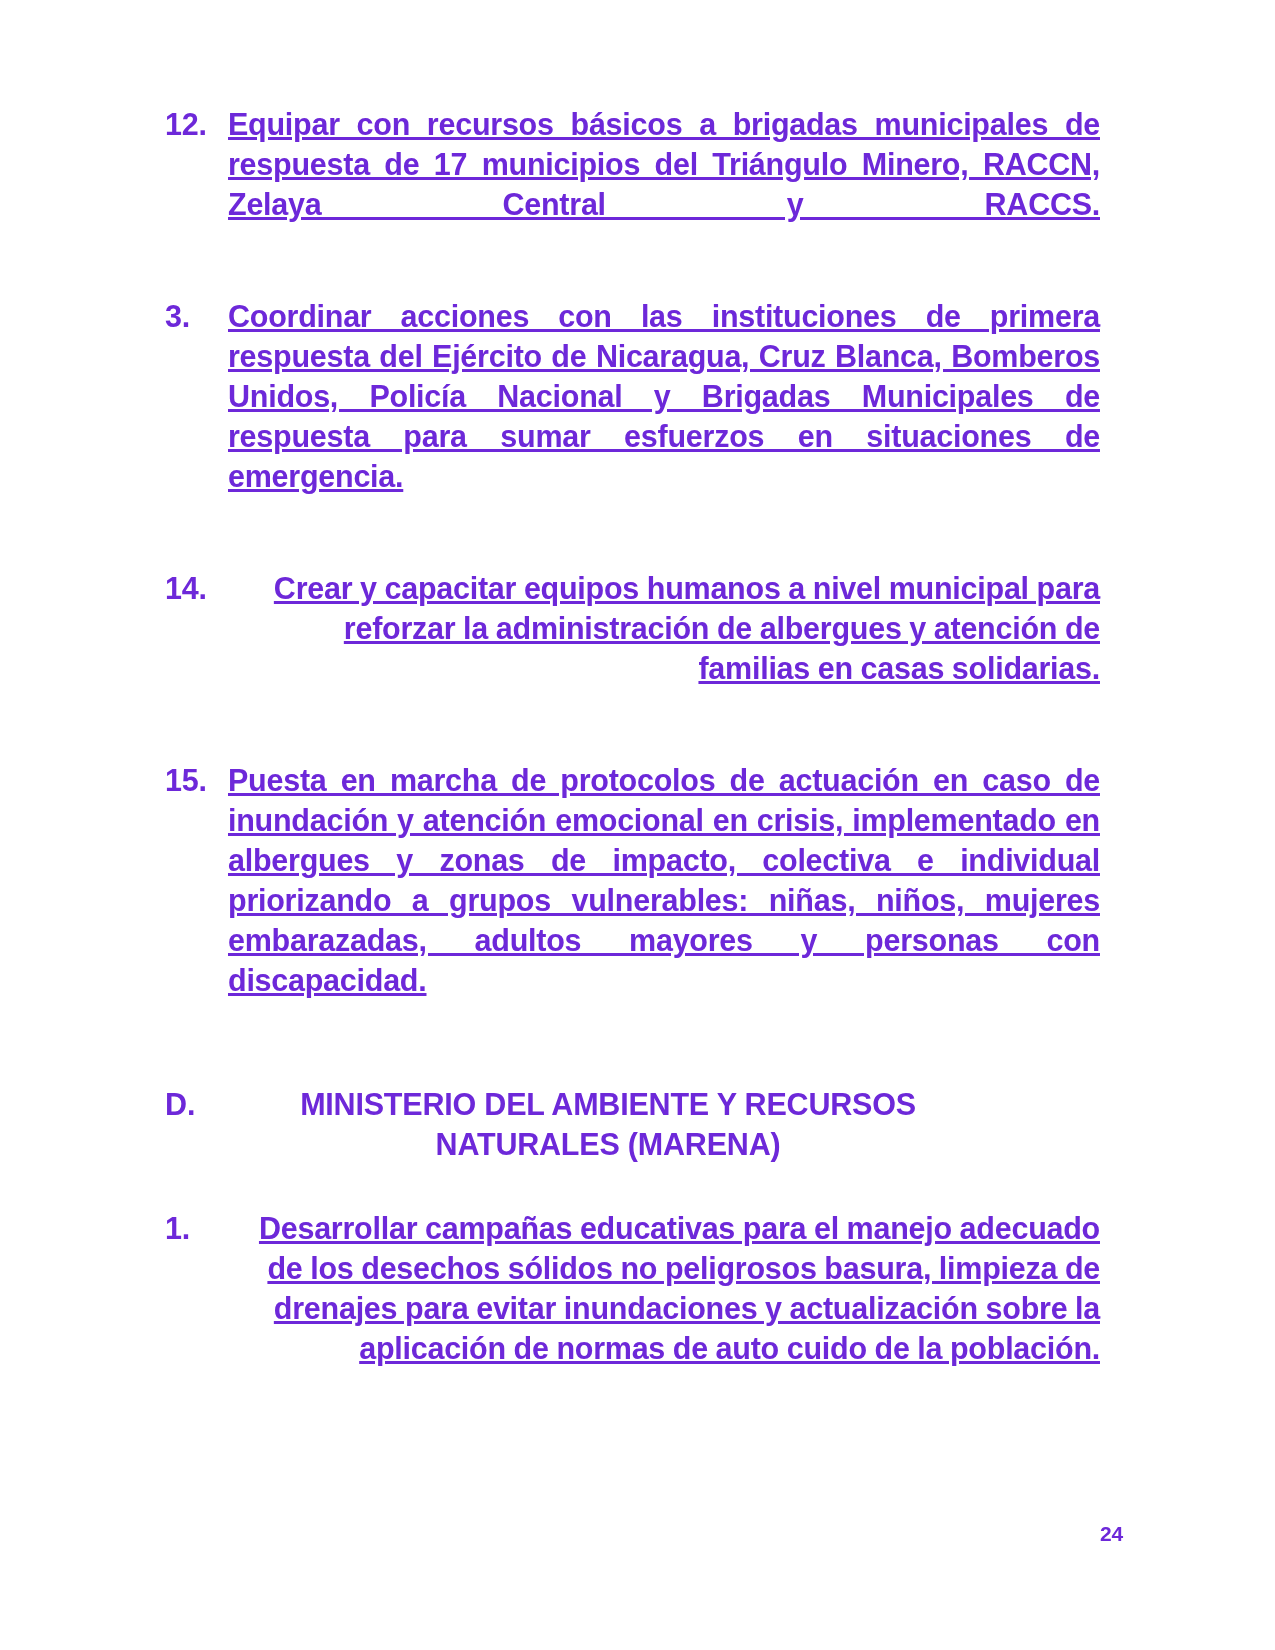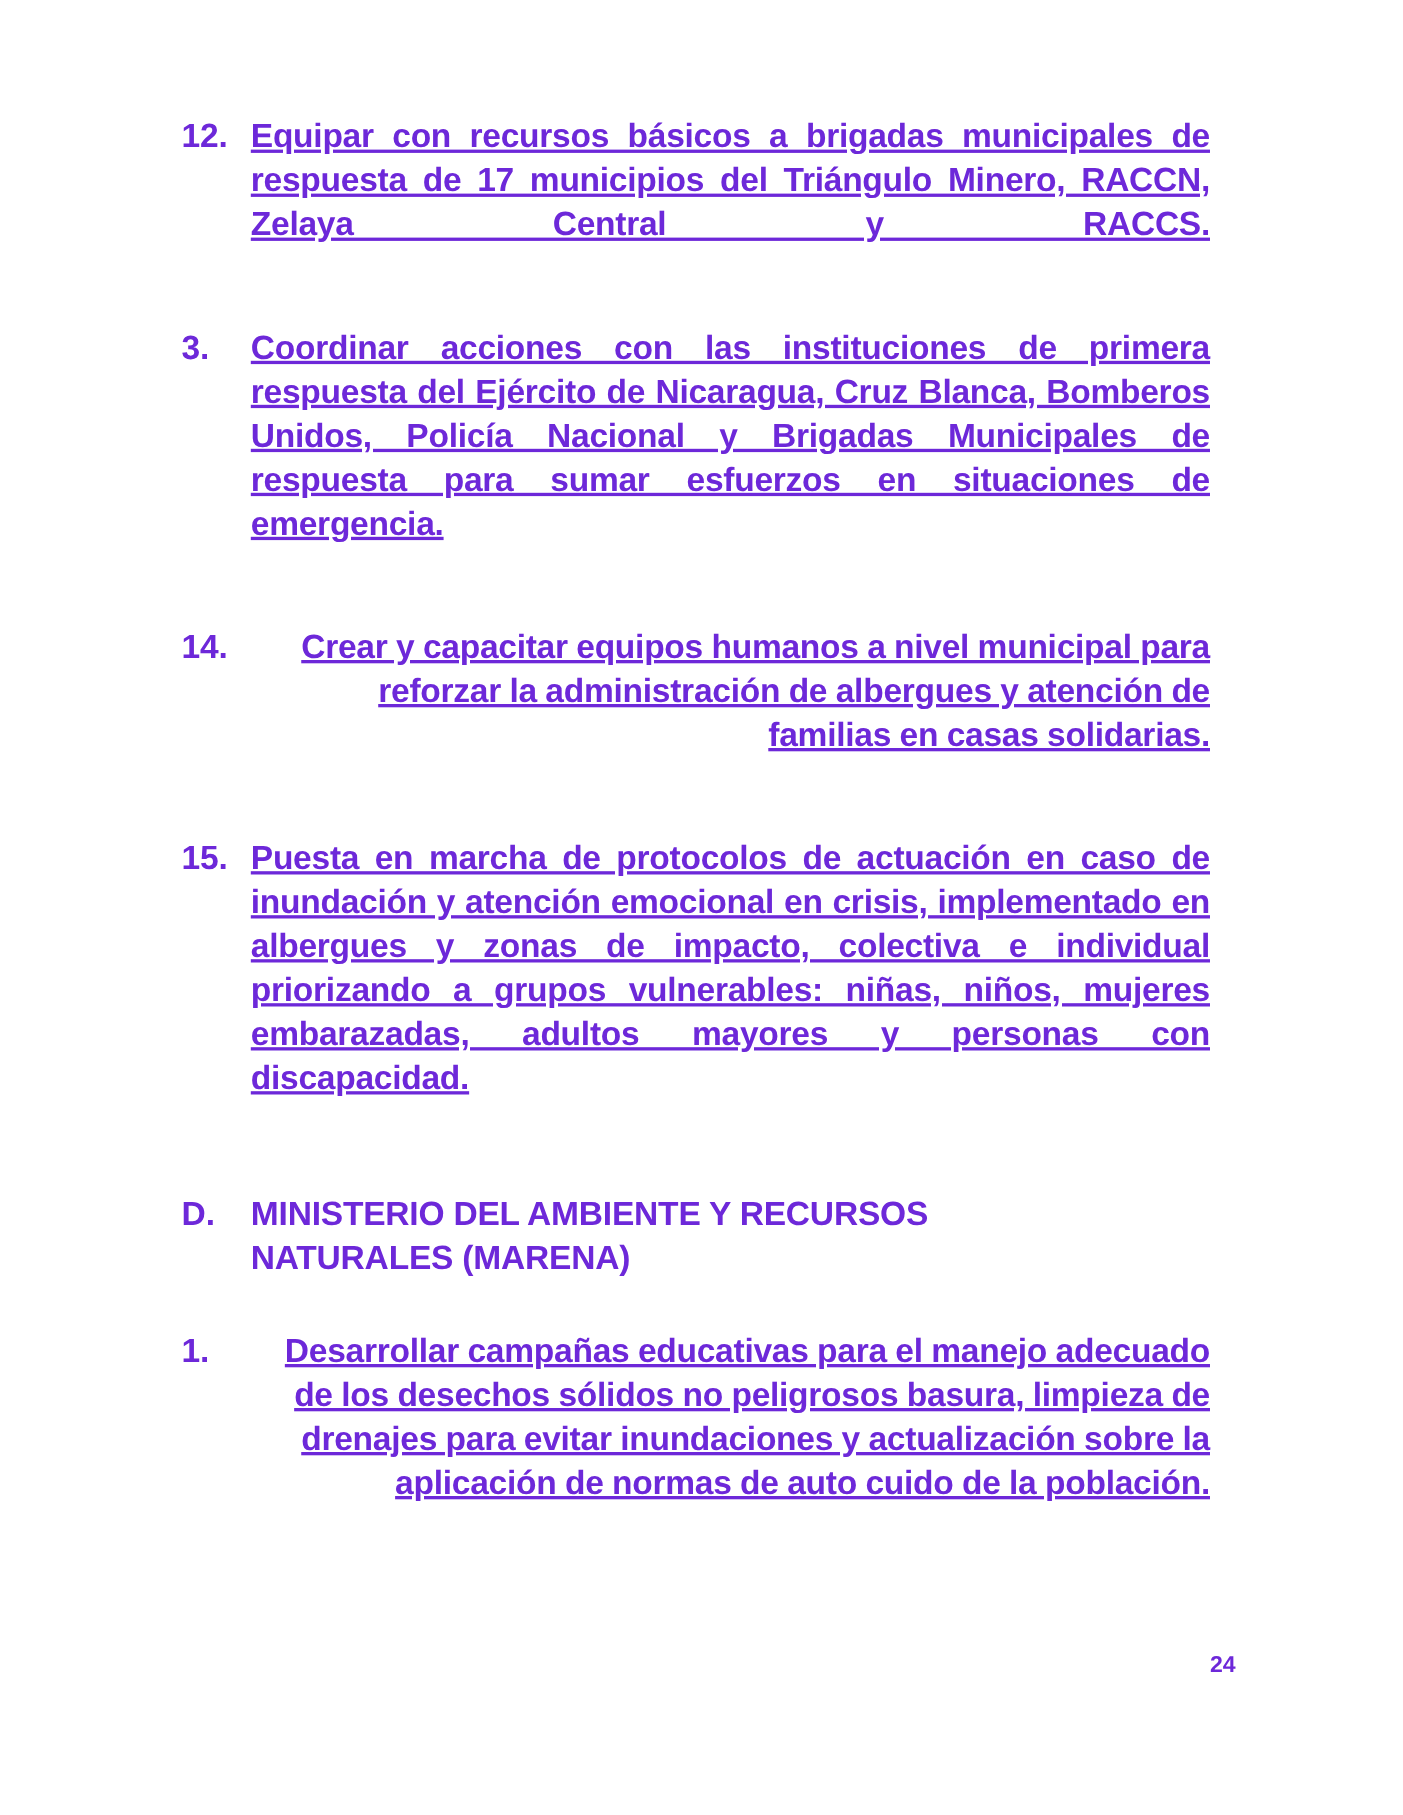--- a/index.html
+++ b/index.html
@@ -86,30 +86,30 @@
     line-height: 40px;
     font-weight: bold;
     white-space: nowrap;
   }
 
   .section-title {
     flex: 1 1 auto;
     font-size: 30.5px;
     line-height: 40px;
     font-weight: bold;
-    text-align: left;
+    text-align: center;
     letter-spacing: -0.2px;
     max-width: 760px;
   }
 
   
   .page-number {
     position: absolute;
     right: 152px;
-    bottom: 124px;
+    bottom: 104px;
     font-size: 21px;
     line-height: 24px;
     font-weight: bold;
     letter-spacing: -0.2px;
   }
   .gap-md { margin-bottom: 32px; }
   .gap-lg { margin-bottom: 46px; }
 </style>
 </head>
 <body>

